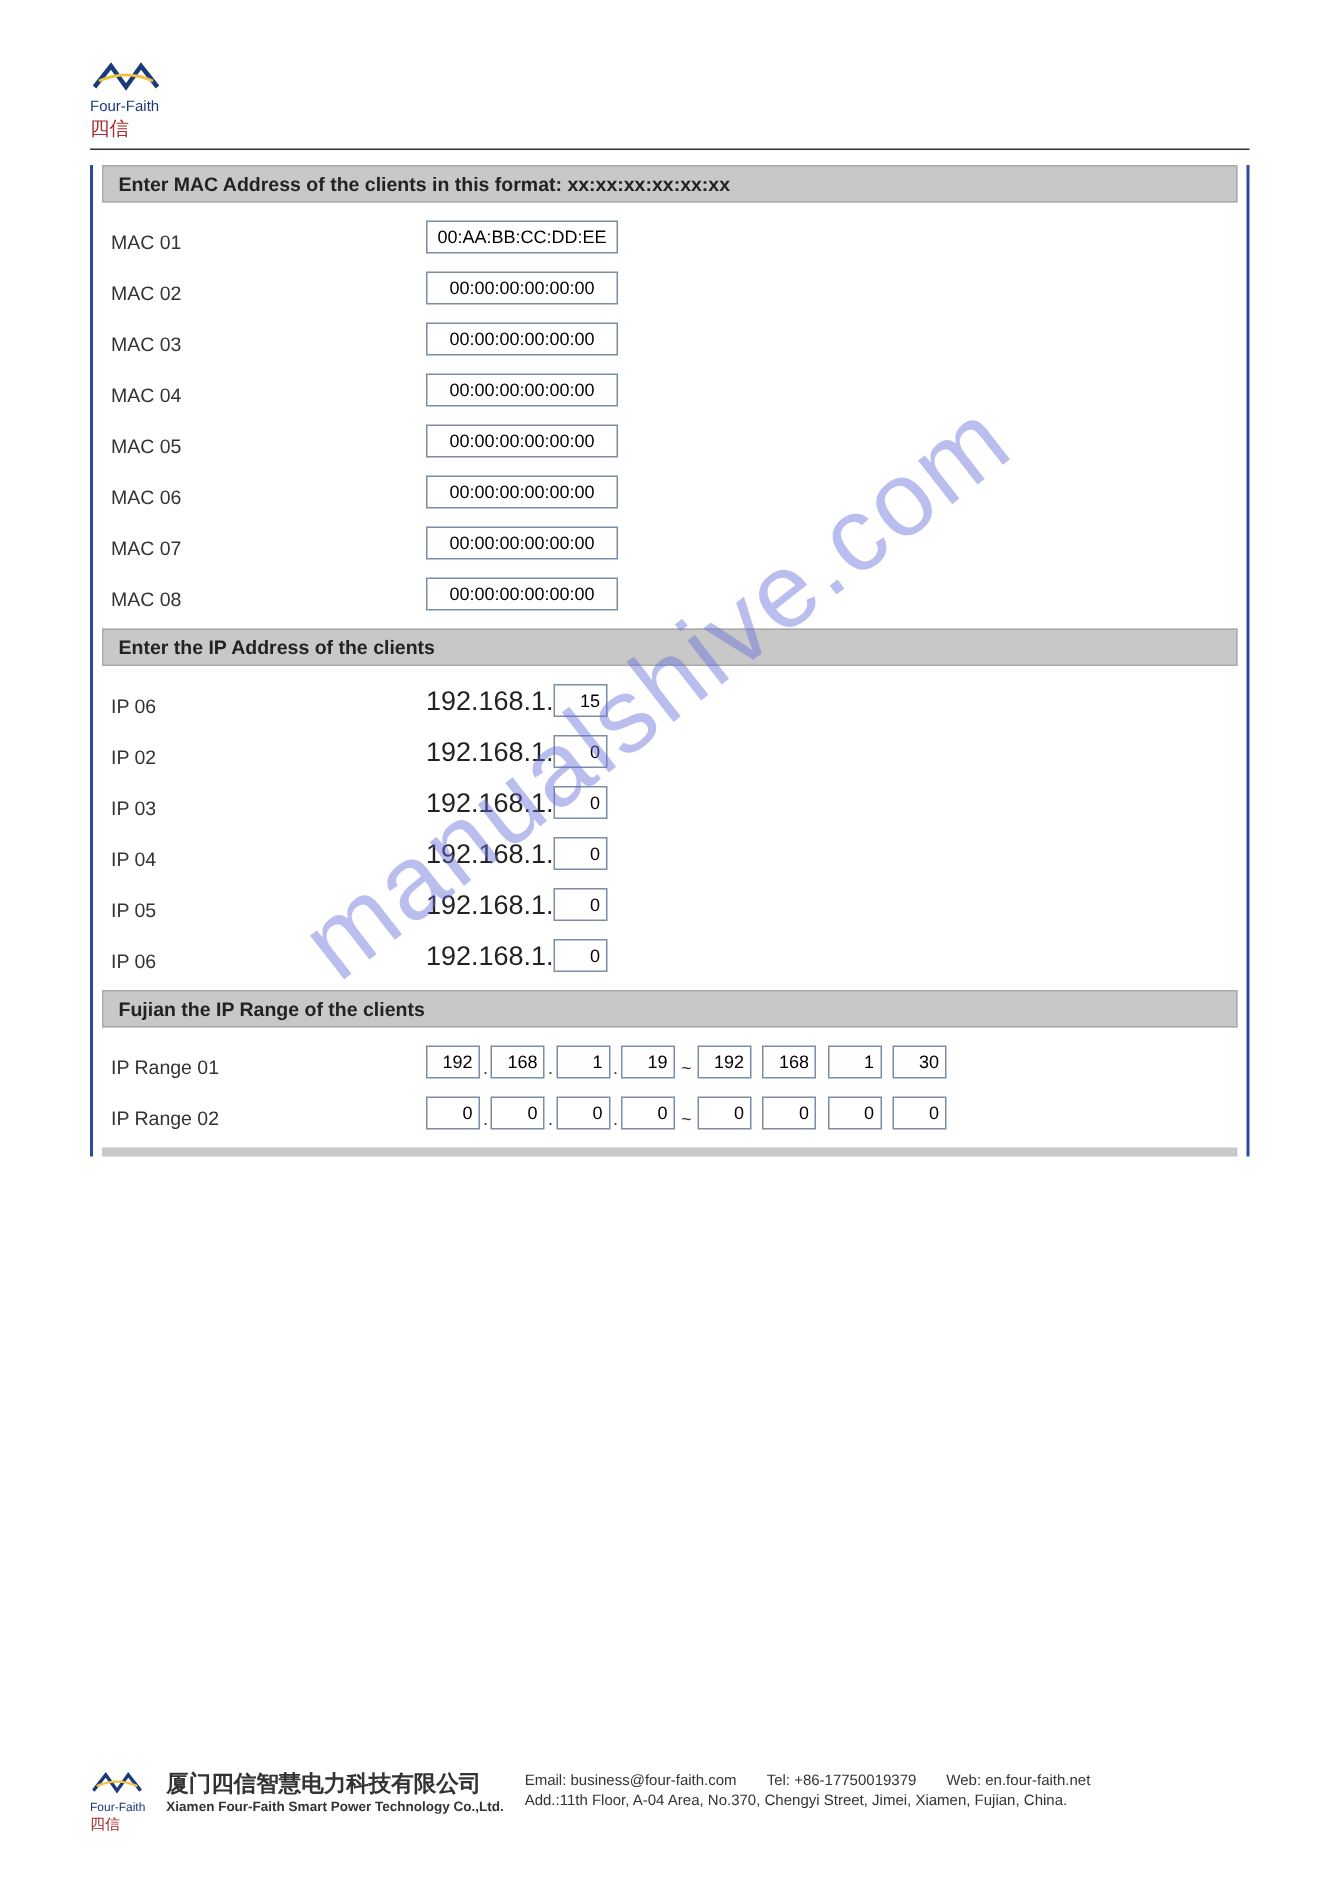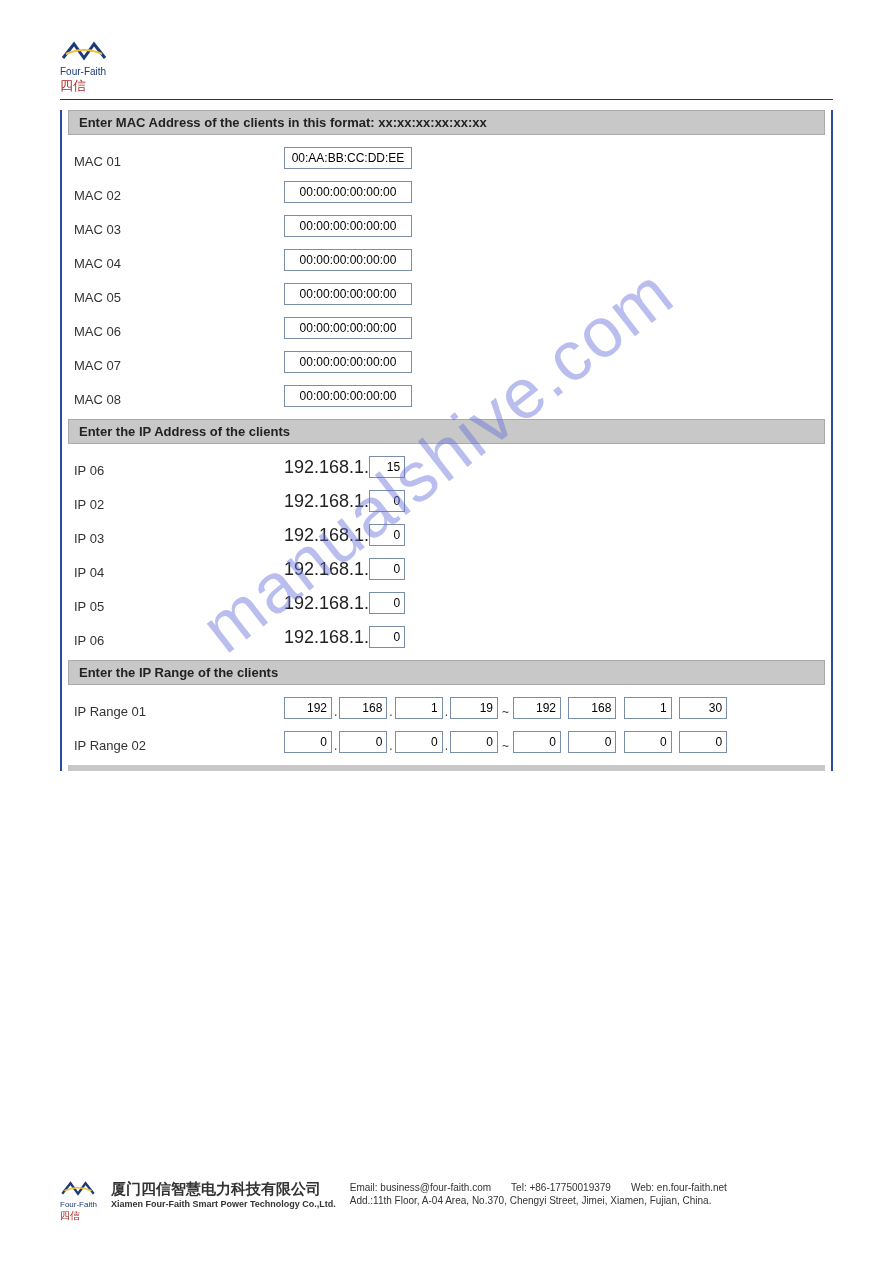--- a/index.html
+++ b/index.html
@@ -59,21 +59,21 @@
     font-size: 12px;
     text-align: center;
     border: 1px solid #7a8ea8;
     background: #fff;
     height: 22px;
     padding: 0 4px;
   }
   .mac-input { width: 128px; }
   .ip-prefix { font-size: 18px; color: #222; }
   .ip-octet { width: 36px; text-align: right; padding-right: 4px; }
-  .ip-small { width: 48px; text-align: right; padding-right: 4px; }
+  .ip-small { width: 36px; text-align: right; padding-right: 4px; }
   .dot { padding: 0 2px; }
   .tilde { padding: 0 4px; }
   .bottom-bar {
     height: 6px;
     background: #c8c8c8;
     margin: 6px 6px 0 6px;
   }
   .watermark {
     position: absolute;
     top: 420px; left: 150px;
@@ -185,21 +185,21 @@
             <span class="ip-prefix">192.168.1.</span>
             <input class="ip-octet" value="0" style="">
           </div>
           <div class="row">
             <div class="label">IP 06</div>
             <span class="ip-prefix">192.168.1.</span>
             <input class="ip-octet" value="0" style="">
           </div>
         </div>
 
-      <div class="section-header">Enter the IP Range of the clients</div>
+      <div class="section-header">Fujian the IP Range of the clients</div>
       <div id="range-rows">
           <div class="row">
             <div class="label">IP Range 01</div>
             <input class="ip-small" value="192" style="">
             <span class="dot">.</span>
             <input class="ip-small" value="168" style="">
             <span class="dot">.</span>
             <input class="ip-small" value="1" style="">
             <span class="dot">.</span>
             <input class="ip-small" value="19" style="">

